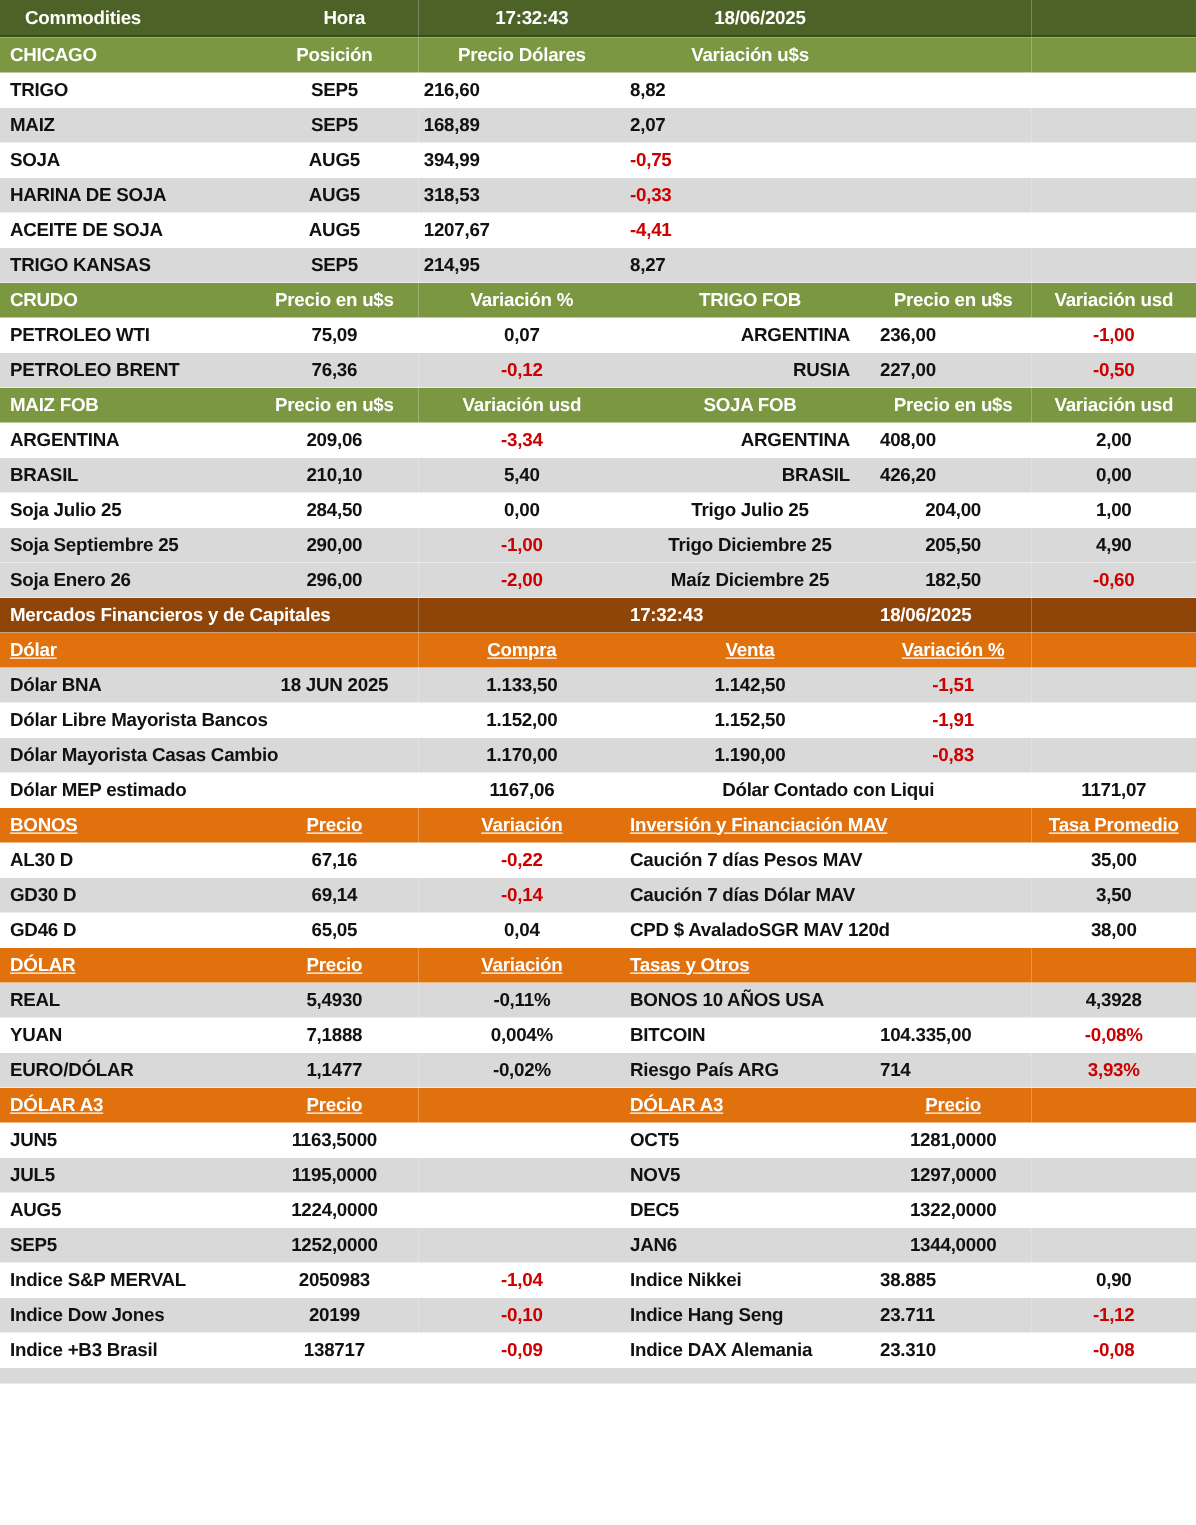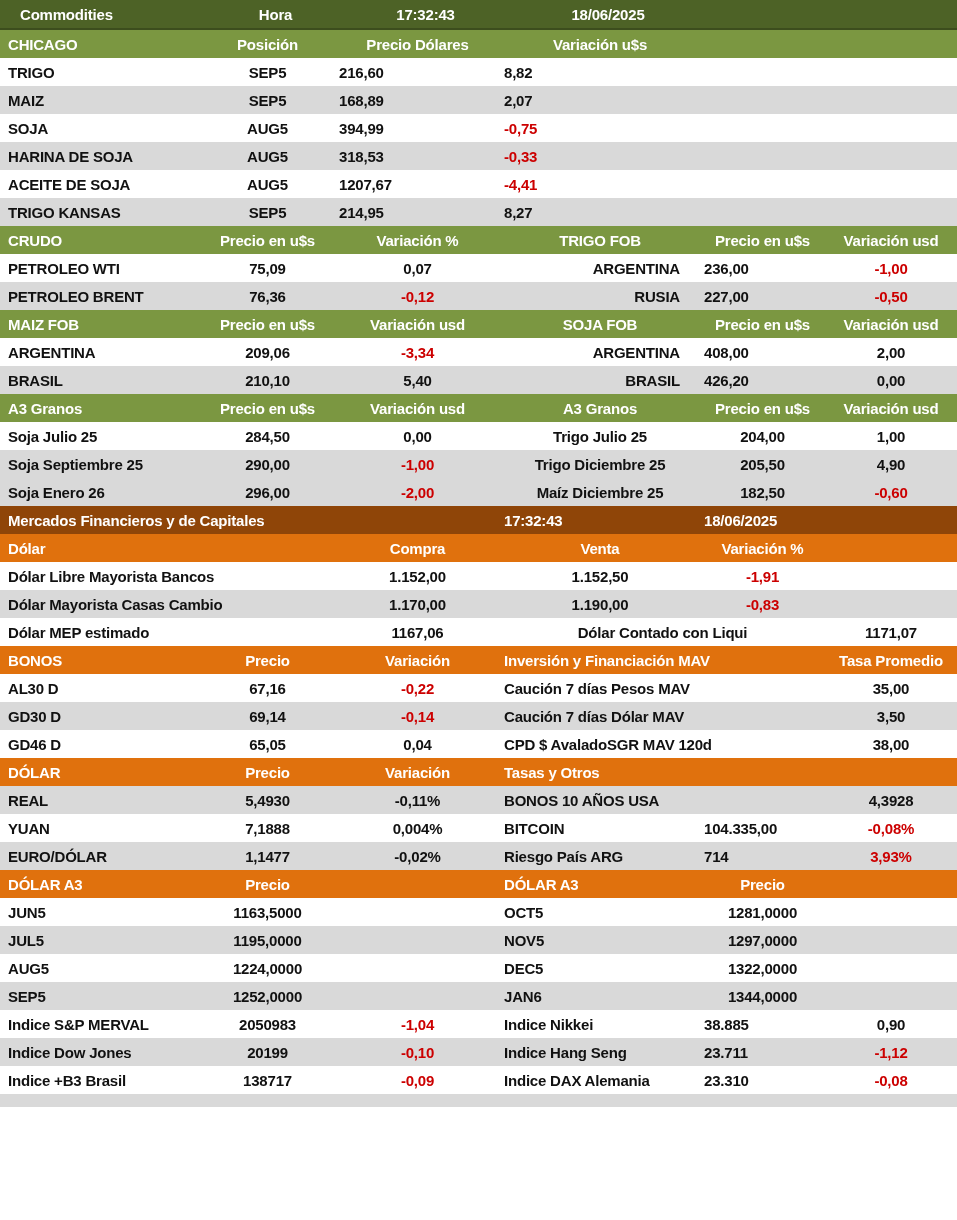--- a/index.html
+++ b/index.html
@@ -13,21 +13,21 @@
   table{width:957px;border-collapse:collapse;table-layout:fixed;}
   td{
     height:28px;padding:0 4px;font-size:15px;font-weight:bold;
     color:var(--text_dark);white-space:nowrap;overflow:hidden;
     letter-spacing:-0.2px;vertical-align:middle;
   }
   td:first-child{padding-left:8px;}
   tr.hgd td{background:var(--dark_green);color:var(--header_text);padding-left:20px;}
   tr.hgl td{background:var(--light_green);color:var(--header_text);}
   tr.hod td{background:var(--dark_orange);color:var(--header_text);}
-  tr.hol td{background:var(--light_orange);color:var(--header_text);}
+  tr.hol td{background:var(--light_orange);color:var(--header_text);text-decoration:underline;}
   tr.hgd{border-bottom:2px solid #3c4d1d;}
   tr.w td{background:var(--row_white);}
   tr.g td{background:var(--row_gray);}
   tr.strip td{background:var(--row_gray);height:13px;}
   td.l{text-align:left;}
   td.c{text-align:center;}
   td.r{text-align:left;padding-right:12px;}
   td.rr{text-align:right;padding-right:20px;}
   td.neg{color:var(--negative_red);}
 </style>
@@ -149,28 +149,20 @@
         <td class="c">2,00</td>
       </tr>
       <tr class="g">
         <td class="l">BRASIL</td>
         <td class="c">210,10</td>
         <td class="c">5,40</td>
         <td class="rr">BRASIL</td>
         <td class="r">426,20</td>
         <td class="c">0,00</td>
       </tr>
-      <tr class="hgl">
-        <td class="l">A3 Granos</td>
-        <td class="c">Precio en u$s</td>
-        <td class="c">Variación usd</td>
-        <td class="c">A3 Granos</td>
-        <td class="c">Precio en u$s</td>
-        <td class="c">Variación usd</td>
-      </tr>
       <tr class="w">
         <td class="l">Soja Julio 25</td>
         <td class="c">284,50</td>
         <td class="c">0,00</td>
         <td class="c">Trigo Julio 25</td>
         <td class="c">204,00</td>
         <td class="c">1,00</td>
       </tr>
       <tr class="g">
         <td class="l">Soja Septiembre 25</td>
@@ -195,20 +187,28 @@
         <td class="r">18/06/2025</td>
         <td></td>
       </tr>
       <tr class="hol">
         <td colspan="2" class="l">Dólar</td>
         <td class="c">Compra</td>
         <td class="c">Venta</td>
         <td class="c">Variación %</td>
         <td></td>
       </tr>
+      <tr class="g">
+        <td class="l">Dólar BNA</td>
+        <td class="c">18 JUN 2025</td>
+        <td class="c">1.133,50</td>
+        <td class="c">1.142,50</td>
+        <td class="c neg">-1,51</td>
+        <td></td>
+      </tr>
       <tr class="w">
         <td colspan="2" class="l">Dólar Libre Mayorista Bancos</td>
         <td class="c">1.152,00</td>
         <td class="c">1.152,50</td>
         <td class="c neg">-1,91</td>
         <td></td>
       </tr>
       <tr class="g">
         <td colspan="2" class="l">Dólar Mayorista Casas Cambio</td>
         <td class="c">1.170,00</td>

